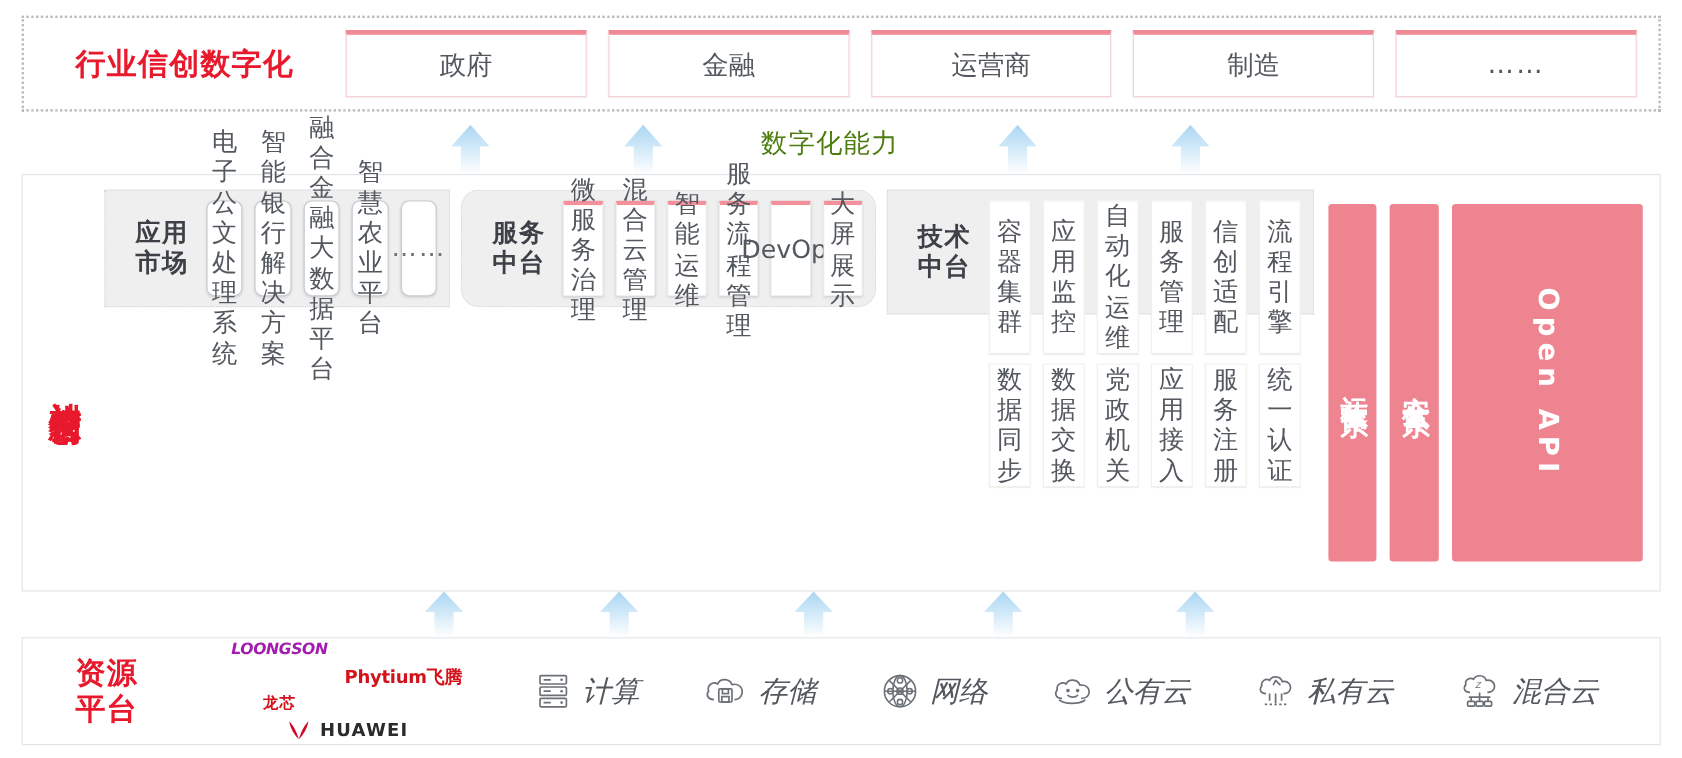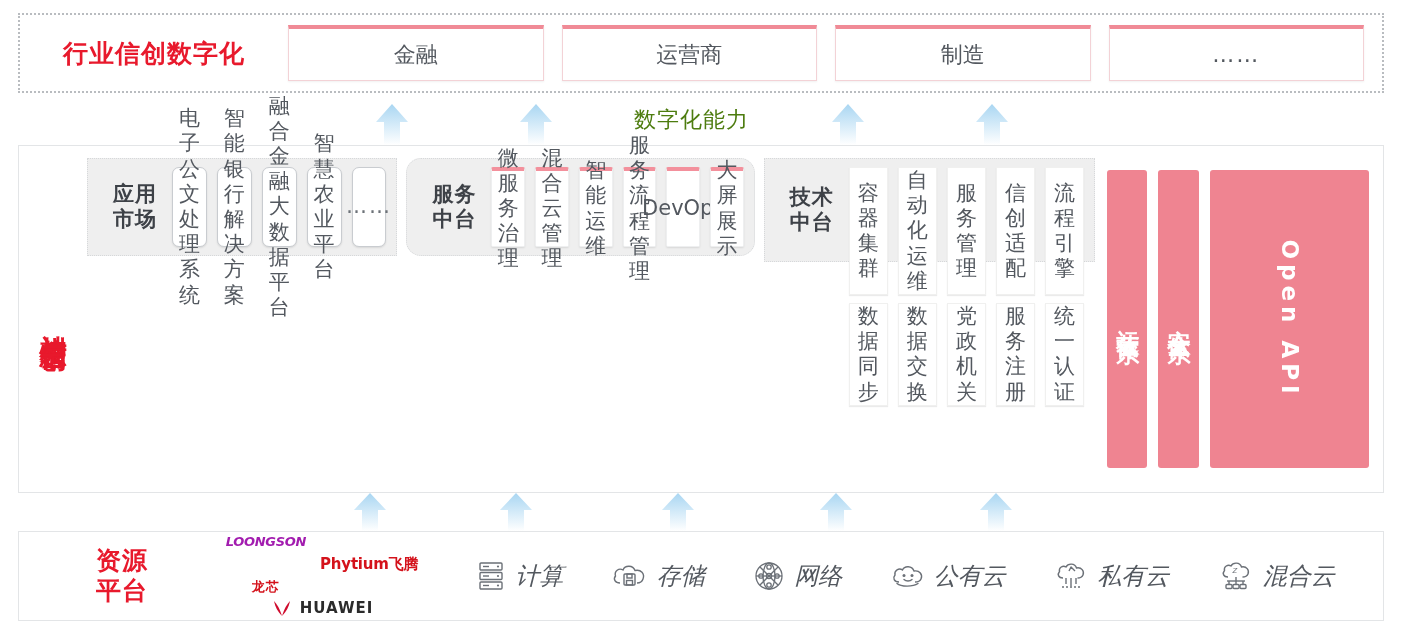--- a/index.html
+++ b/index.html
@@ -252,21 +252,20 @@
     position: absolute;
     left: 18px;
     top: 531px;
     width: 1366px;
     height: 90px;
     border: 1px solid #e3e5e7;
     box-sizing: border-box;
     background: #ffffff;
     display: flex;
     align-items: center;
-    padding-left: 33px;
   }
   .resource-title {
     width: 140px;
     flex: none;
     color: #e8192c;
     font-size: 25px;
     font-weight: bold;
     text-align: center;
     line-height: 1.22;
     letter-spacing: 1px;
@@ -308,20 +307,23 @@
   }
   .res-item svg { display: block; }
 </style>
 </head>
 <body>
 
 <div class="industry-band">
   <div class="industry-title">行业信创数字化</div>
   <div class="industry-cards">
     <div class="industry-card">
+      <span>政府</span>
+    </div>
+    <div class="industry-card">
       <span>金融</span>
     </div>
     <div class="industry-card">
       <span>运营商</span>
     </div>
     <div class="industry-card">
       <span>制造</span>
     </div>
     <div class="industry-card dots">
       <span>……</span>
@@ -443,20 +445,23 @@
         <div class="tier-label">
           <div>技术</div>
           <div>中台</div>
         </div>
         <div class="tech-stack">
           <div class="tech-line">
             <div class="card card-tech">
               <span>容器集群</span>
             </div>
             <div class="card card-tech">
+              <span>应用监控</span>
+            </div>
+            <div class="card card-tech">
               <span>自动化运维</span>
             </div>
             <div class="card card-tech">
               <span>服务管理</span>
             </div>
             <div class="card card-tech">
               <span>信创适配</span>
             </div>
             <div class="card card-tech">
               <span>流程引擎</span>
@@ -464,20 +469,23 @@
           </div>
           <div class="tech-line">
             <div class="card card-tech">
               <span>数据同步</span>
             </div>
             <div class="card card-tech">
               <span>数据交换</span>
             </div>
             <div class="card card-tech">
               <span>党政机关</span>
+            </div>
+            <div class="card card-tech">
+              <span>应用接入</span>
             </div>
             <div class="card card-tech">
               <span>服务注册</span>
             </div>
             <div class="card card-tech">
               <span>统一认证</span>
             </div>
           </div>
         </div>
       </div>

